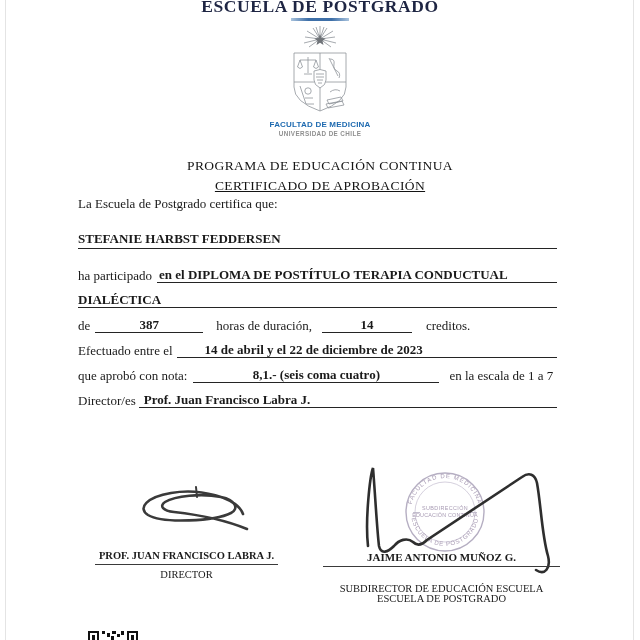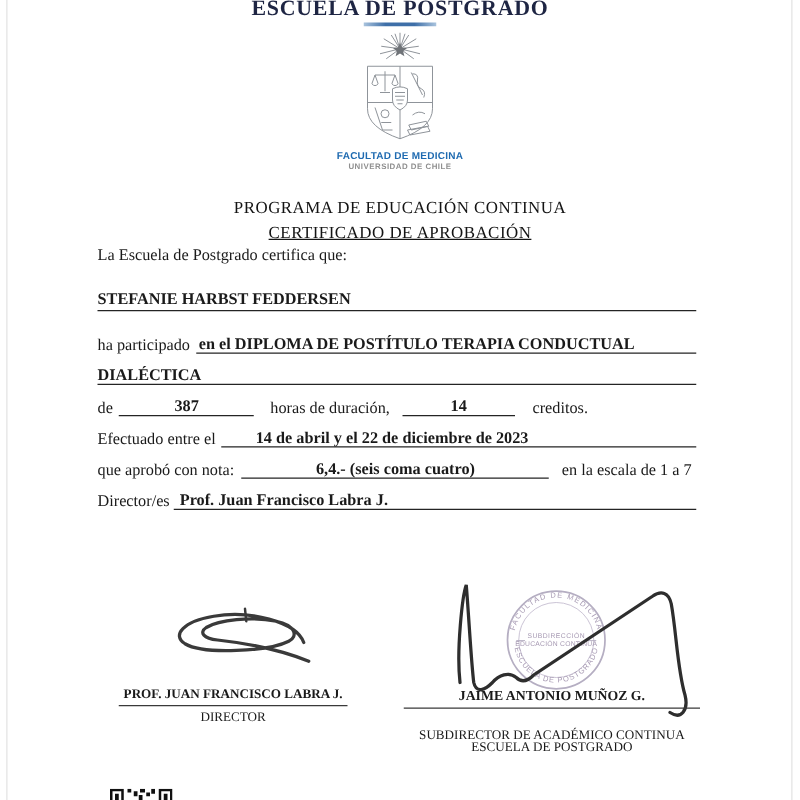--- a/index.html
+++ b/index.html
@@ -121,21 +121,21 @@
     <span style="margin-left:14px;">creditos.</span>
   </div>
 
   <div class="line" style="top:341px;">
     <span style="padding-right:4px;">Efectuado entre el</span>
     <span class="fill" style="text-align:left;padding-left:28px;">14 de abril y el 22 de diciembre de 2023</span>
   </div>
 
   <div class="line" style="top:366px;">
     <span>que aprobó con nota:</span>
-    <span class="blank" style="width:246px;margin-left:6px;">6,4.- (seis coma cuatro)</span>
+    <span class="blank" style="width:246px;margin-left:6px;">8,1.- (seis coma cuatro)</span>
     <span style="margin-left:10px;">en la escala de 1 a 7</span>
   </div>
 
   <div class="line" style="top:391px;">
     <span>Director/es</span>
     <span class="fill" style="text-align:left;padding-left:5px;margin-left:3px;">Prof. Juan Francisco Labra J.</span>
   </div>
 
   <svg style="position:absolute;left:133px;top:484px;" width="120" height="50" viewBox="0 0 120 50">
     <g stroke="#3a3a3a" stroke-width="2.6" fill="none" stroke-linecap="round">
@@ -168,21 +168,21 @@
   <svg style="position:absolute;left:352px;top:458px;" width="210" height="124" viewBox="0 0 210 124">
     <g stroke="#2e2e2e" stroke-width="2.6" fill="none" stroke-linecap="round">
       <path d="M16,88 C13,62 18,18 21,10 C23,34 25,72 27,88 C29,97 36,94 42,88 C47,82 55,79 61,84 C65,88 70,87 75,82 L170,19 C177,14 183,16 185,25 C189,47 190,78 196,98 C199,110 193,118 184,112"></path>
     </g>
   </svg>
 
   <div id="left-name" class="sig-underline">PROF. JUAN FRANCISCO LABRA J.</div>
   <div id="left-title">DIRECTOR</div>
 
   <div id="right-name" class="sig-underline">JAIME ANTONIO MUÑOZ G.</div>
-  <div id="right-title2">SUBDIRECTOR DE ACADÉMICO CONTINUA</div>
+  <div id="right-title2">SUBDIRECTOR DE EDUCACIÓN ESCUELA</div>
   <div id="right-title3">ESCUELA DE POSTGRADO</div>
 
   <svg style="position:absolute;left:88px;top:631px;" width="50" height="9" viewBox="0 0 50 9">
     <g fill="#111">
       <rect x="0" y="0" width="11" height="9"></rect>
         <rect x="2" y="2" width="7" height="7" fill="#fff"></rect>
       <rect x="4" y="4" width="3" height="5"></rect>
       <rect x="14" y="0" width="3" height="3"></rect>
         <rect x="19" y="2" width="3" height="4"></rect>
       <rect x="24" y="0" width="4" height="3"></rect>

